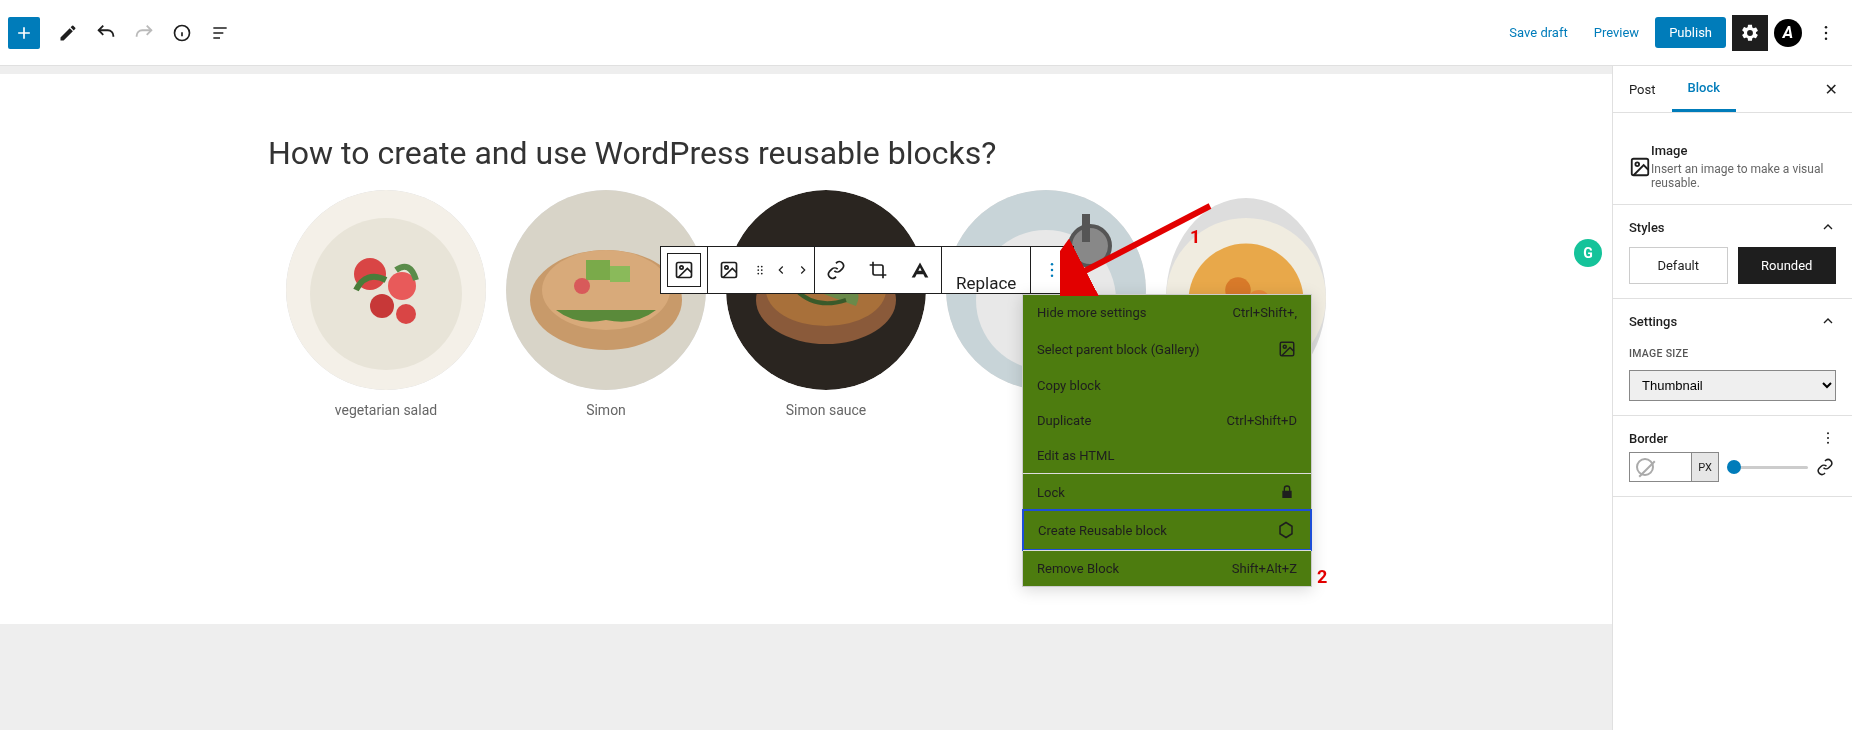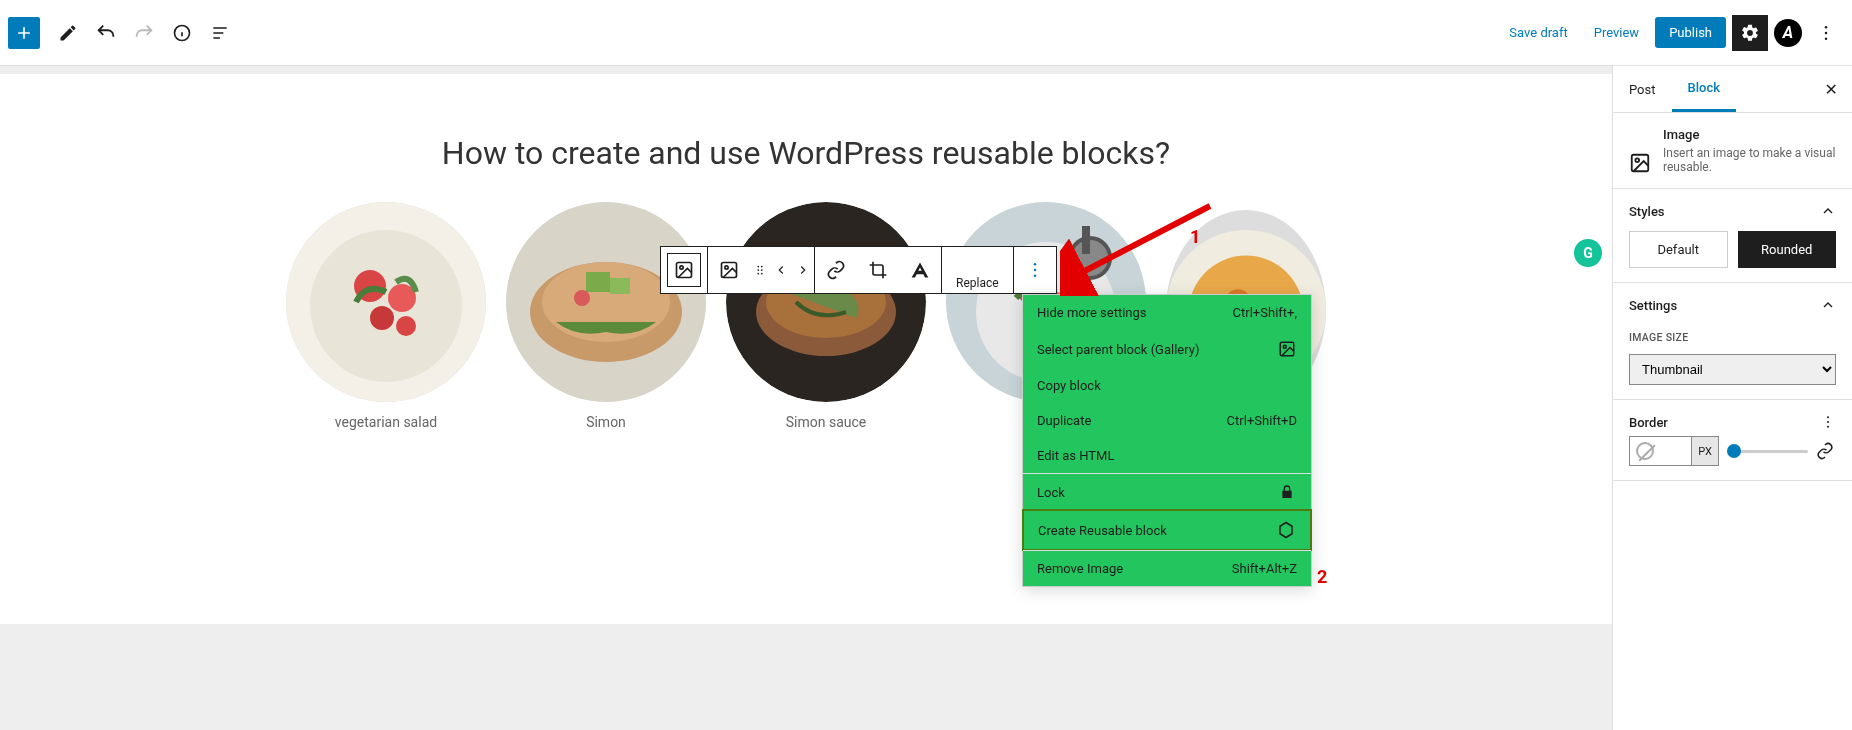--- a/index.html
+++ b/index.html
@@ -9,48 +9,48 @@
 .topbar-right { margin-left: auto; display: flex; align-items: center; gap: 6px; }
 .icon-btn { width: 36px; height: 36px; display: flex; align-items: center; justify-content: center; cursor: pointer; border-radius: 2px; color: #1e1e1e; }
 .add-btn { background: #007cba; color: #fff; width: 32px; height: 32px; border-radius: 2px; margin-right: 8px; }
 .link-btn { color: #007cba; padding: 6px 10px; cursor: pointer; font-size: 13px; }
 .publish-btn { background: #007cba; color: #fff; padding: 8px 14px; border-radius: 3px; cursor: pointer; font-size: 13px; }
 .settings-btn { background: #1e1e1e; color: #fff; width: 36px; height: 36px; display:flex;align-items:center;justify-content:center; }
 .astra-ball { width:28px;height:28px;background:#000;border-radius:50%;display:flex;align-items:center;justify-content:center;color:#fff;font-weight:bold;font-style:italic;font-size:16px;}
 .main { display: flex; height: 680px; }
 .canvas { flex: 1; background: #eee; padding: 8px 0; overflow: hidden; position: relative; }
 .canvas-inner { background: #fff; margin: 0 0 10px 0; padding: 60px 0 80px 0; min-height: 550px; }
-.post-title { font-size: 32px; font-weight: 400; color: #333; max-width: 1100px; margin: 0 auto 30px auto; padding:0 12px;text-align:center;}
+.post-title { font-size: 32px; font-weight: 400; color: #333; max-width: 1100px; margin: 0 auto 18px auto; padding:0 12px;}
 .gallery { max-width: 1100px; margin: 0 auto; display: flex; gap: 20px; justify-content: center; position: relative; padding:0 12px;align-items:center;}
 .gallery-item { text-align: center; }
 .gallery-img { width: 200px; height: 200px; border-radius: 50%; display: block; margin-bottom: 12px; background: #ddd; }
 .gallery-cap { font-size: 14px; color: #666; }
 .block-toolbar { position: absolute; top: 180px; left: 660px; display: flex; background: #fff; border: 1px solid #1e1e1e; height: 48px; z-index: 5; }
 .toolbar-group { display: flex; align-items: center; border-right: 1px solid #1e1e1e; }
 .toolbar-group:last-child { border-right: none; }
 .toolbar-btn { width: 42px; height: 46px; display: flex; align-items: center; justify-content: center; cursor: pointer; }
-.toolbar-text { padding: 0 14px; font-size: 12px; cursor:pointer;margin-top:25px;}
+.toolbar-text { padding: 0 14px; font-size: 17px; cursor:pointer;margin-top:25px;}
 .more-btn svg { color:#007cba; }
-.dropdown { position: absolute; top: 228px; left: 1022px; width: 290px; background: #22c55e; border: 1px solid #ccc; box-shadow: 0 3px 15px rgba(0,0,0,0.15); z-index: 10; }
+.dropdown { position: absolute; top: 228px; left: 1022px; width: 290px; background: #4d7c0f; border: 1px solid #ccc; box-shadow: 0 3px 15px rgba(0,0,0,0.15); z-index: 10; }
 .dd-item { display: flex; justify-content: space-between; align-items: center; padding: 10px 14px; font-size: 13px; cursor: pointer; }
 .dd-sep { border-top: 1px solid #ddd; }
-.dd-highlight { border: 2px solid #4d7c0f; margin: -1px; }
+.dd-highlight { border: 2px solid #1d4ed8; margin: -1px; }
 .dd-icon { width:20px; display:flex;justify-content:center; }
 .arrow { position: absolute; top: 130px; left: 1060px; z-index: 20; }
 .ann1 { position:absolute;top:160px;left:1190px;color:#e20000;font-size:18px;font-weight:bold;z-index:20;}
 .ann2 { position:absolute;top:500px;left:1317px;color:#e20000;font-size:18px;font-weight:bold;z-index:20;}
 .g-badge { position:absolute;top:165px;right:10px;width:28px;height:28px;background:#15c39a;border-radius:50%;display:flex;align-items:center;justify-content:center;color:#fff;font-weight:bold;font-size:14px;}
 .sidebar { width: 240px; border-left: 1px solid #e0e0e0; background: #fff; overflow-y: auto; }
 .sb-tabs { display: flex; border-bottom: 1px solid #e0e0e0; align-items:center; }
 .sb-tab { padding: 14px 16px; font-size: 13px; cursor: pointer; }
 .sb-tab.active { color: #007cba; border-bottom: 3px solid #007cba; font-weight:500;}
 .sb-close { margin-left:auto; padding:0 14px; cursor:pointer; font-size:16px;}
 .sb-section { padding: 14px 16px; border-bottom: 1px solid #e0e0e0; }
 .sb-head { display: flex; justify-content: space-between; align-items: center; font-weight: 500; cursor:pointer;}
-.sb-image-head { display:flex; gap:12px; align-items:flex-end;}
+.sb-image-head { display:flex; align-items:center;margin-top:16px;}
 .sb-image-desc { font-size:12px; color:#666; margin-top:4px;}
 .style-btns { display:flex; gap:10px; margin-top:12px;}
 .style-btn { flex:1; padding:10px 0; text-align:center; border:1px solid #ccc; cursor:pointer; font-size:13px;}
 .style-btn.dk { background:#1e1e1e; color:#fff; border-color:#1e1e1e;}
 .sb-label { font-size:10.5px; font-weight:500; color:#555; text-transform:uppercase; letter-spacing:0.3px; margin-bottom:6px;}
 .sb-textarea { width:100%; height:80px; border:1px solid #888; resize:vertical; padding:6px; margin-bottom:6px;}
 .sb-link { color:#007cba; text-decoration:underline; font-size:12px; cursor:pointer;}
 .sb-hint { font-size:12px; color:#666; display:inline;}
 .sb-select { width:100%; padding:6px 8px; border:1px solid #888; font-size:13px; margin-top:4px;}
 .border-row { display:flex;align-items:center;gap:8px;margin-top:6px;}
@@ -345,21 +345,21 @@
       <div class="dd-item dd-highlight">
         <span>Create Reusable block</span>
         <span class="dd-icon">
           <svg width="18" height="18" viewBox="0 0 24 24" fill="none" stroke="currentColor" stroke-width="2">
               <path d="M12 2l8 5v10l-8 5-8-5V7l8-5z"></path>
             </svg>
         </span>
       </div>
       <div class="dd-sep"></div>
       <div class="dd-item">
-        <span>Remove Image</span>
+        <span>Remove Block</span>
           <span>Shift+Alt+Z</span>
       </div>
     </div>
   </div>
 
   <div class="sidebar">
     <div class="sb-tabs">
       <div class="sb-tab">Post</div>
       <div class="sb-tab active">Block</div>
       <div class="sb-close">✕</div>

